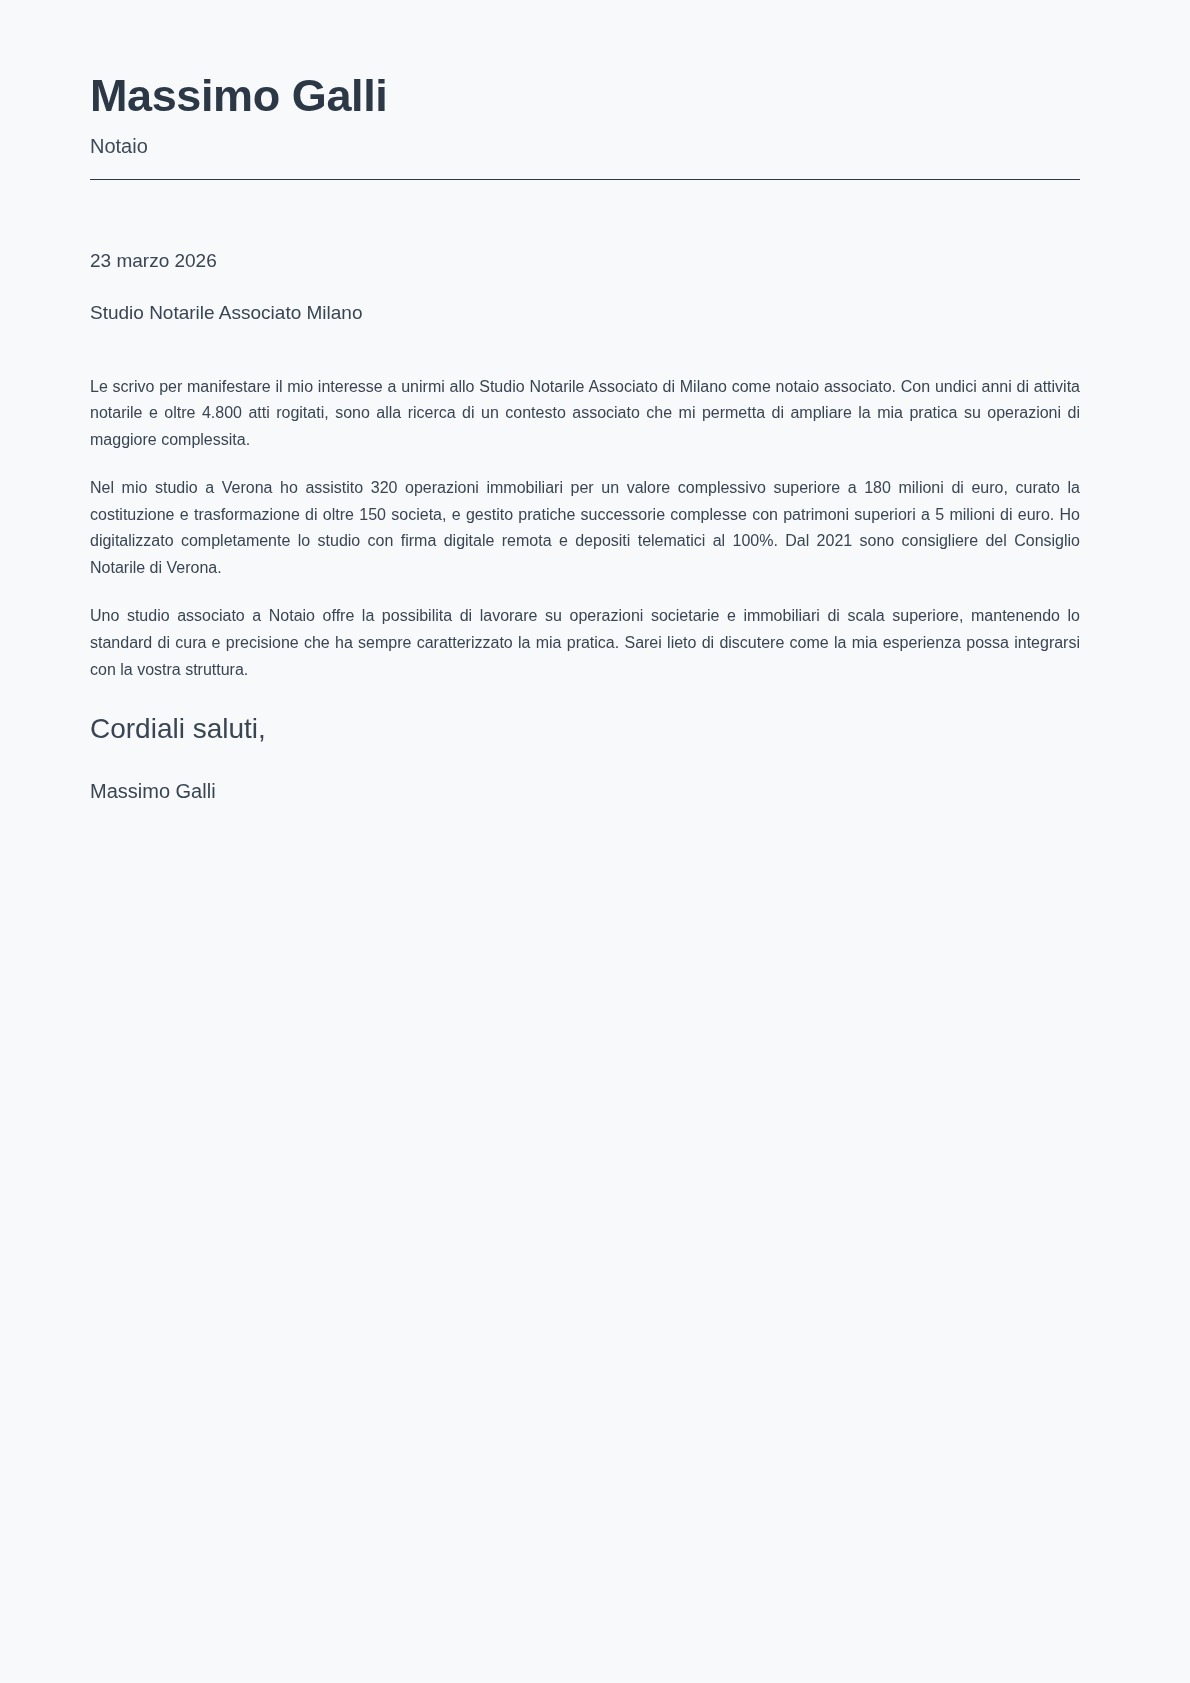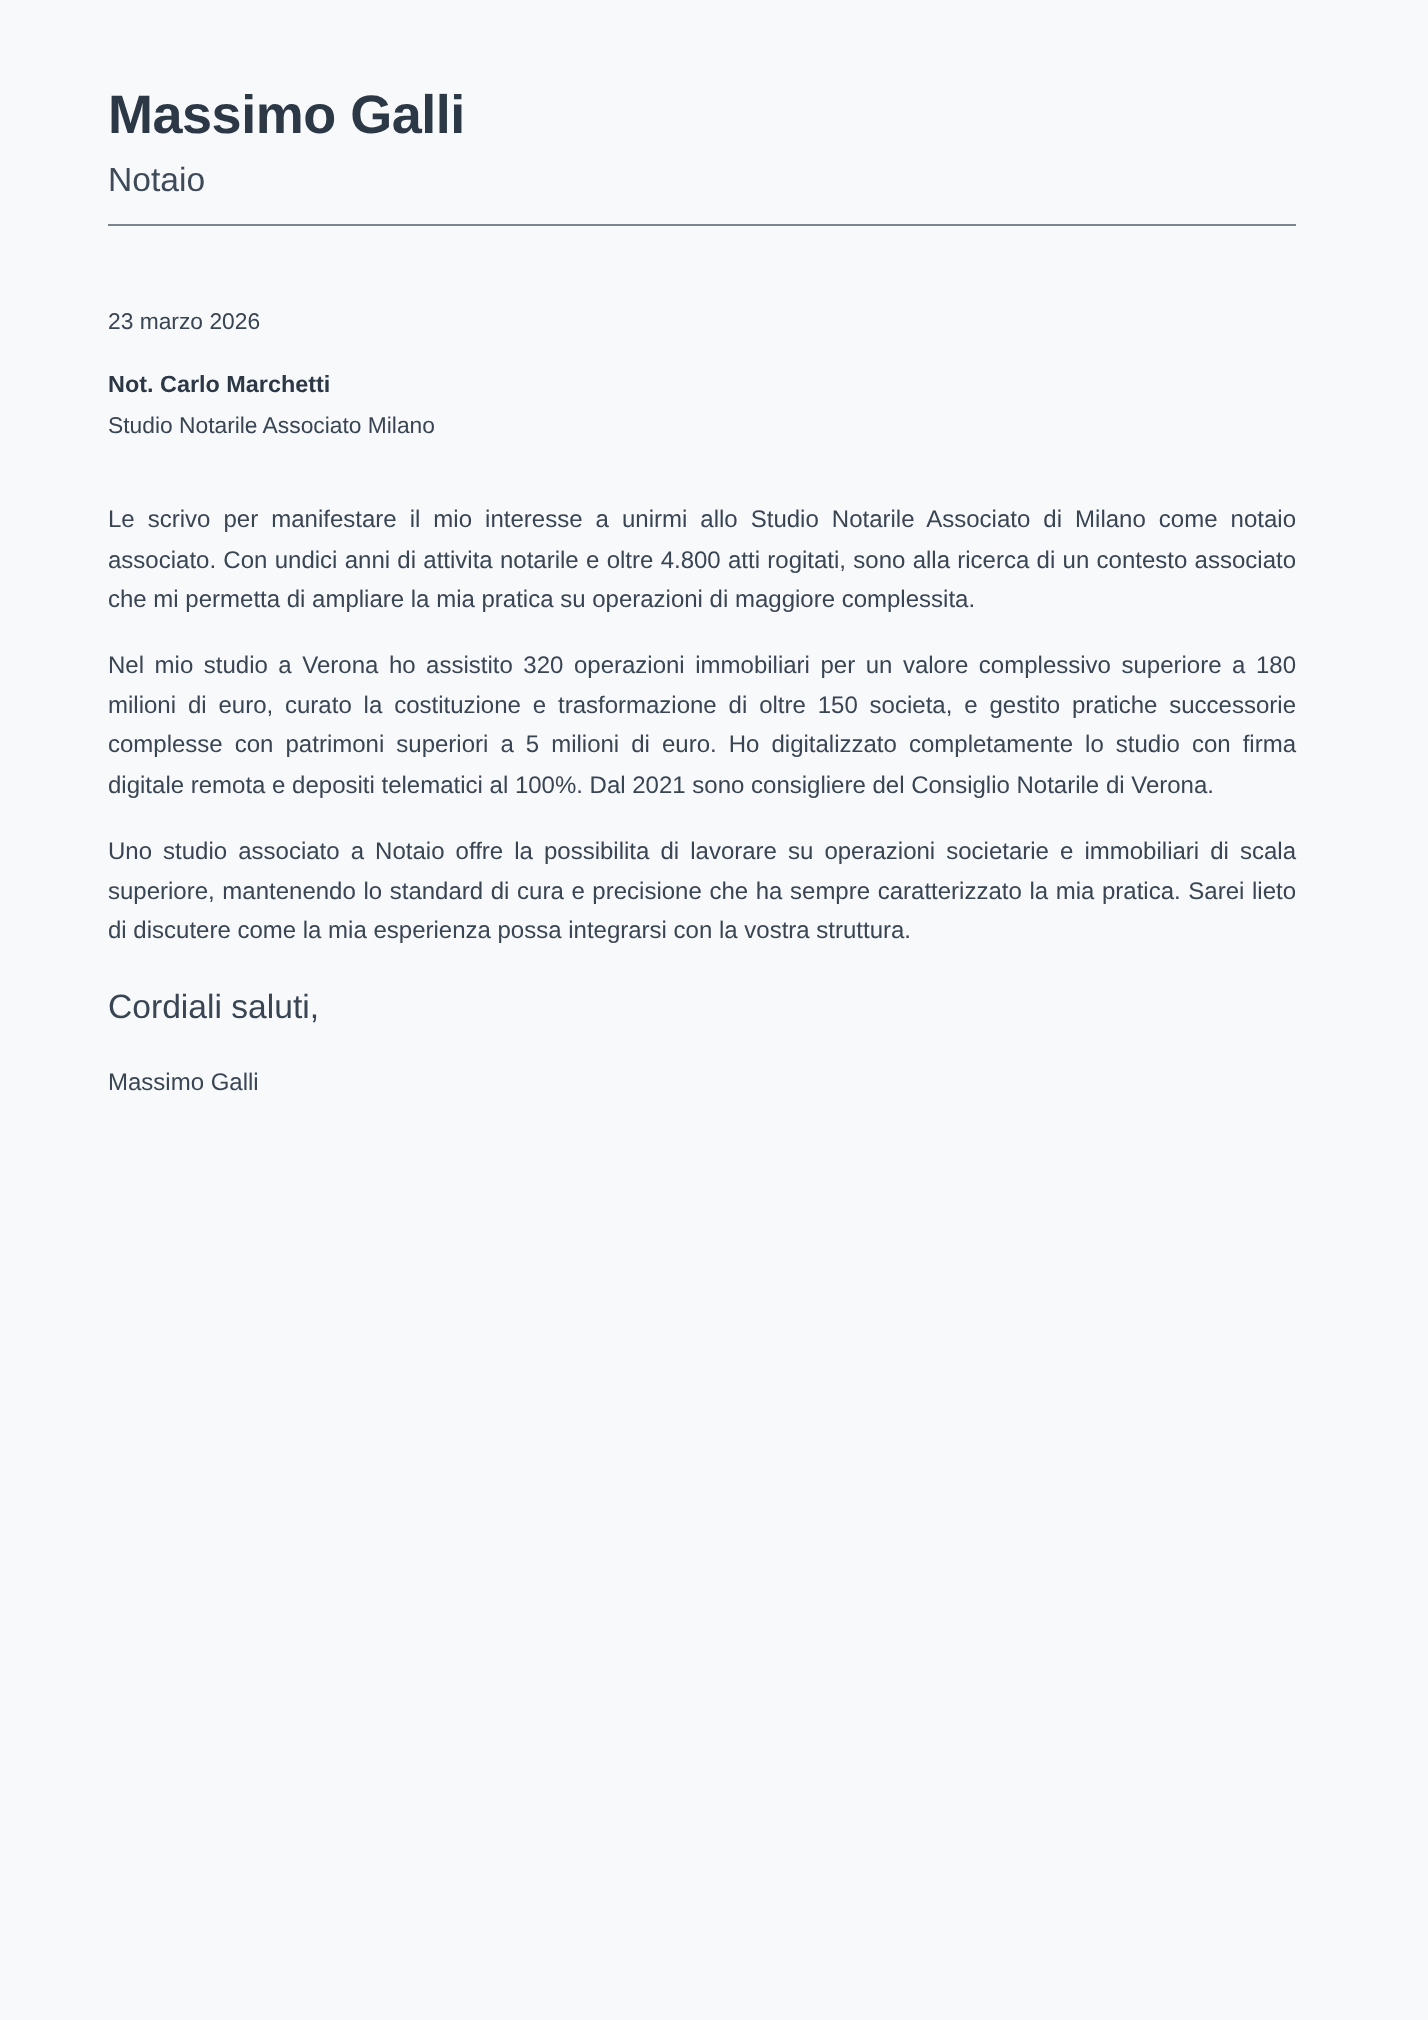--- a/index.html
+++ b/index.html
@@ -40,21 +40,21 @@
   .name {
     font-size: 45px;
     font-weight: bold;
     color: #2c3845;
     letter-spacing: -0.4px;
     line-height: 1.08;
     margin: 0 0 14px 0;
   }
 
   .role {
-    font-size: 28px;
+    font-size: 20px;
     font-weight: normal;
     color: #3e4a58;
     line-height: 1.1;
     margin: 0;
   }
 
   .contact {
     text-align: right;
     font-size: 17.5px;
     line-height: 1.62;
@@ -87,21 +87,21 @@
   .body-block {
     margin-top: 50px;
   }
   .salutation {
     font-size: 20px;
     line-height: 1.55;
     color: #3a4553;
     margin-bottom: 26px;
   }
   .para {
-    font-size: 20px;
+    font-size: 16px;
     line-height: 1.66;
     color: #3a4553;
     text-align: justify;
     text-justify: inter-word;
     margin: 0 0 22px 0;
     hyphens: none;
   }
   .closing {
     font-size: 28px;
     line-height: 1.55;
@@ -122,21 +122,20 @@
 
   <div class="letterhead">
     <div class="identity">
       <div class="name">Massimo Galli</div>
       <div class="role">Notaio</div>
     </div>
   </div>
 
   <div class="meta">
     <div class="date">23 marzo 2026</div>
-    <div class="recipient-name">Not. Carlo Marchetti</div>
     <div class="recipient-org">Studio Notarile Associato Milano</div>
   </div>
 
   <div class="body-block">
     <p class="para">Le scrivo per manifestare il mio interesse a unirmi allo Studio Notarile Associato di Milano come notaio associato. Con undici anni di attivita notarile e oltre 4.800 atti rogitati, sono alla ricerca di un contesto associato che mi permetta di ampliare la mia pratica su operazioni di maggiore complessita.</p>
     <p class="para">Nel mio studio a Verona ho assistito 320 operazioni immobiliari per un valore complessivo superiore a 180 milioni di euro, curato la costituzione e trasformazione di oltre 150 societa, e gestito pratiche successorie complesse con patrimoni superiori a 5 milioni di euro. Ho digitalizzato completamente lo studio con firma digitale remota e depositi telematici al 100%. Dal 2021 sono consigliere del Consiglio Notarile di Verona.</p>
     <p class="para">Uno studio associato a Notaio offre la possibilita di lavorare su operazioni societarie e immobiliari di scala superiore, mantenendo lo standard di cura e precisione che ha sempre caratterizzato la mia pratica. Sarei lieto di discutere come la mia esperienza possa integrarsi con la vostra struttura.</p>
     <div class="closing">Cordiali saluti,</div>
     <div class="signature">Massimo Galli</div>
   </div>

